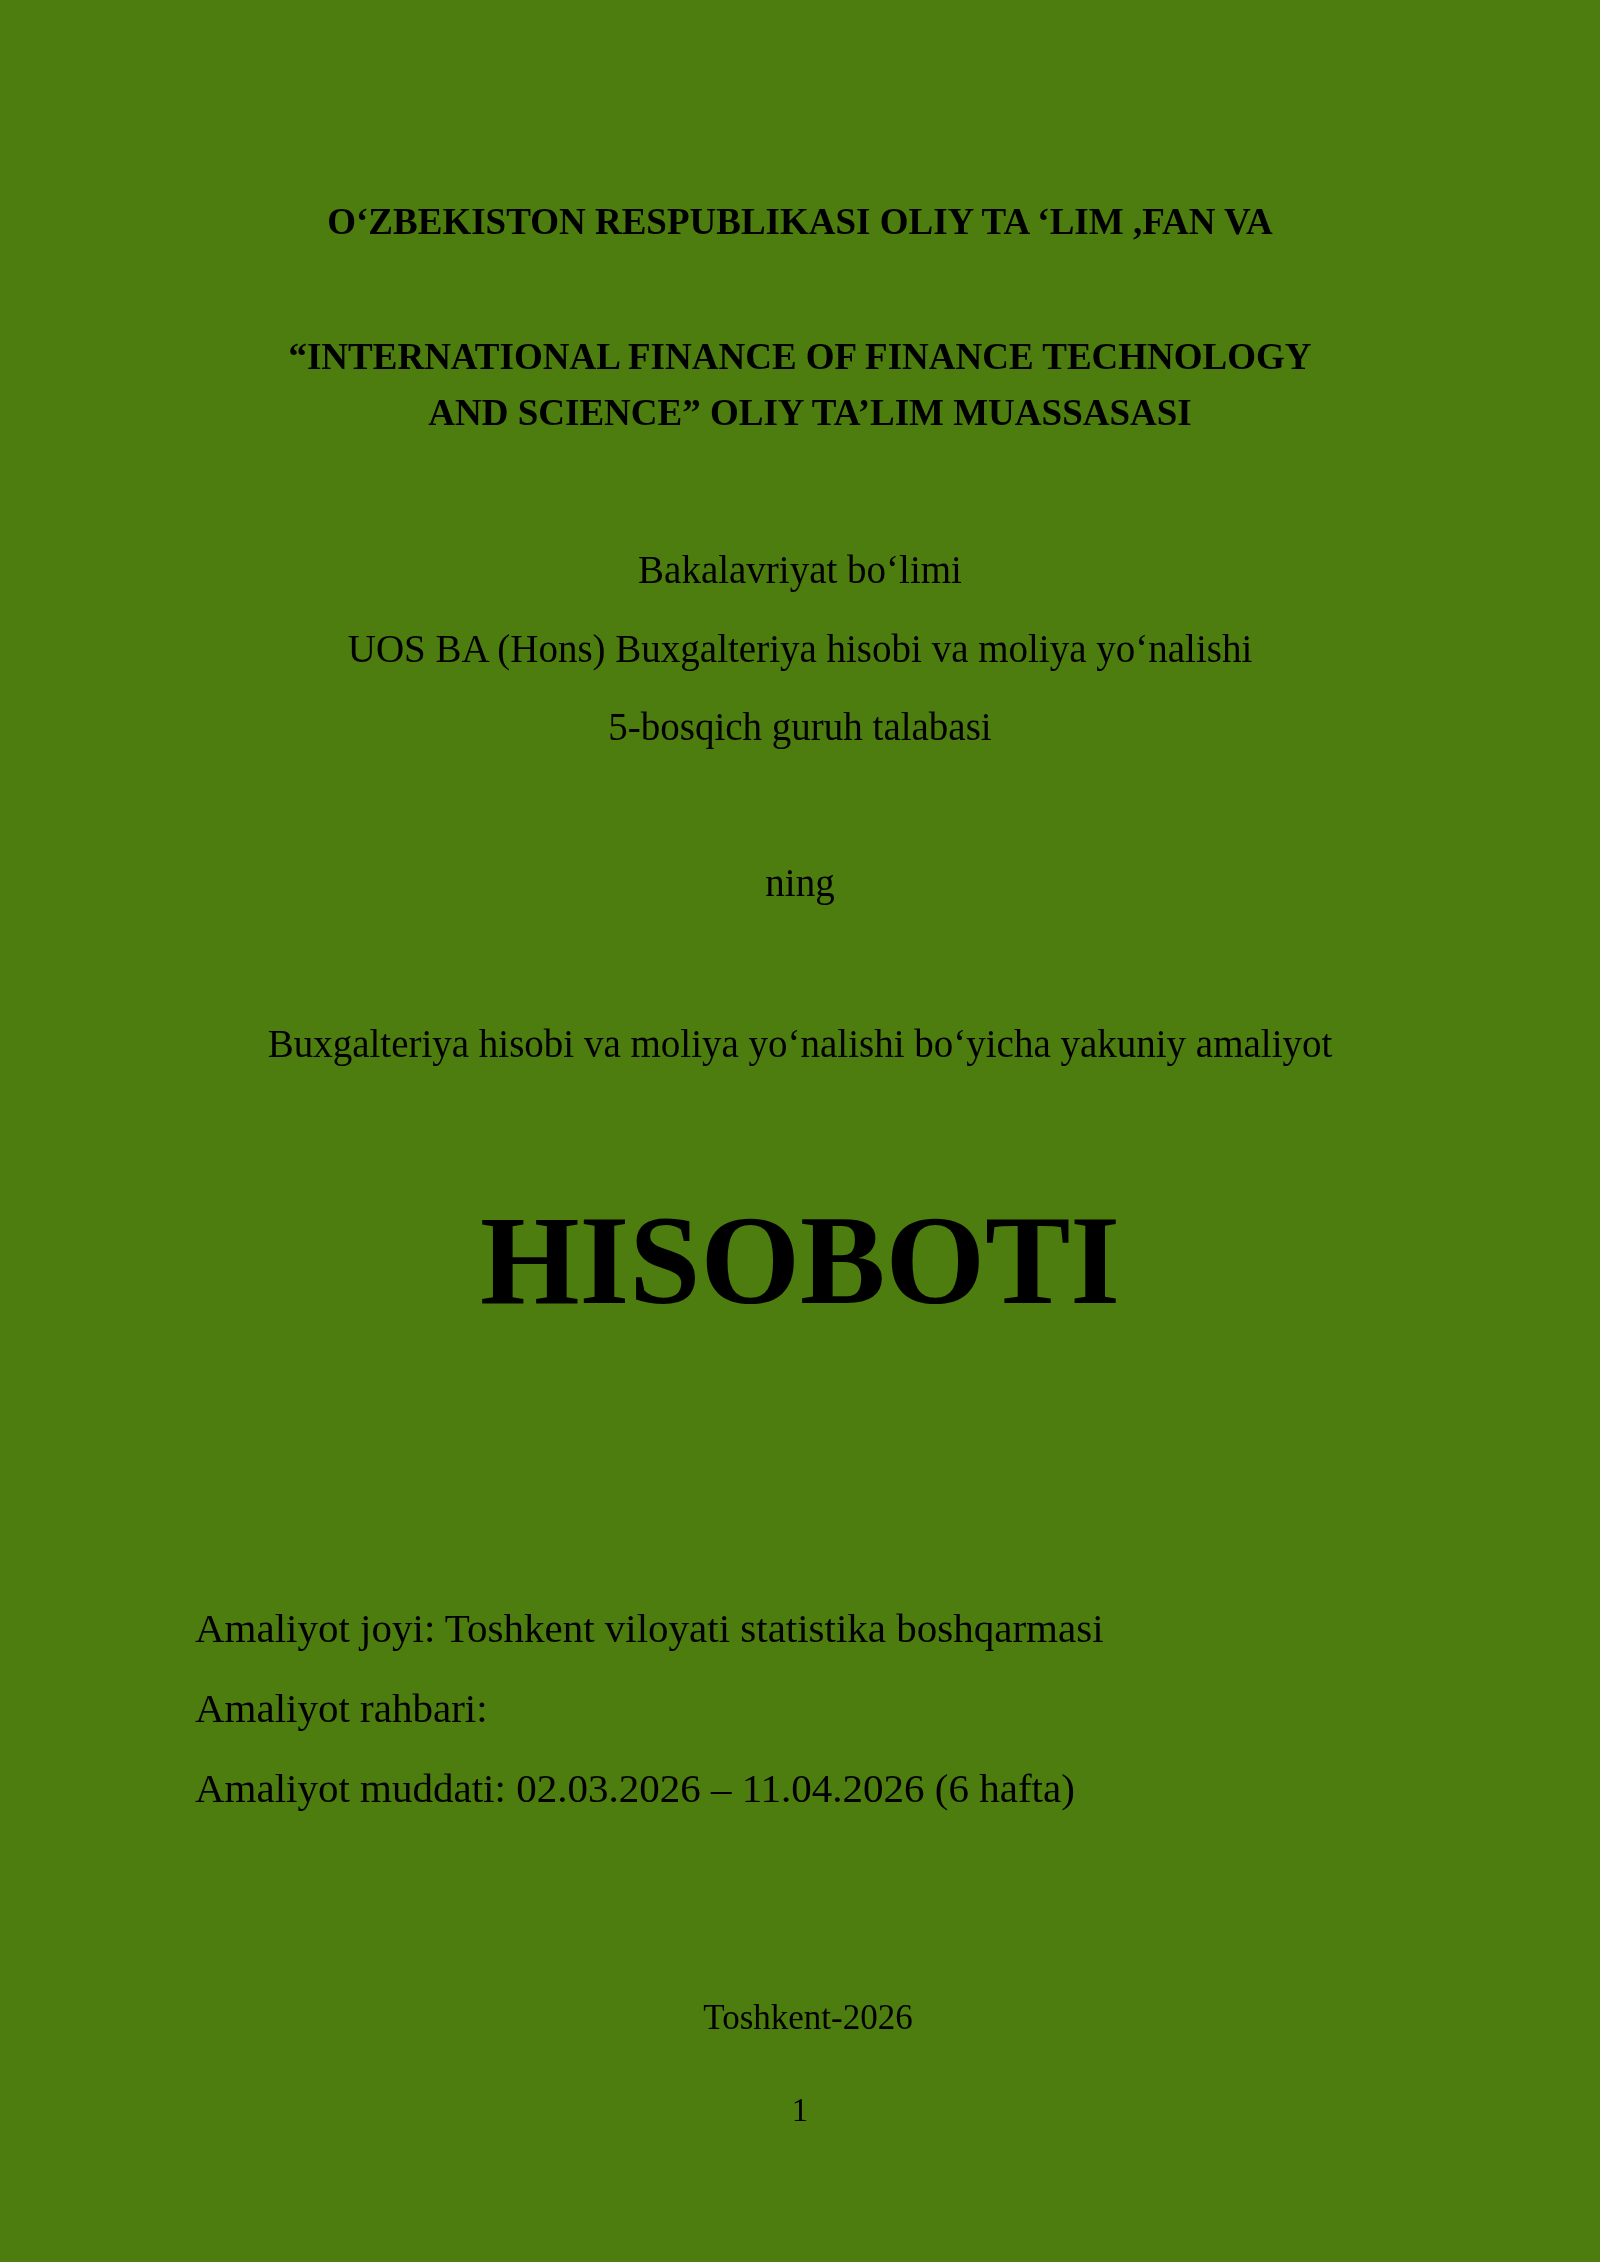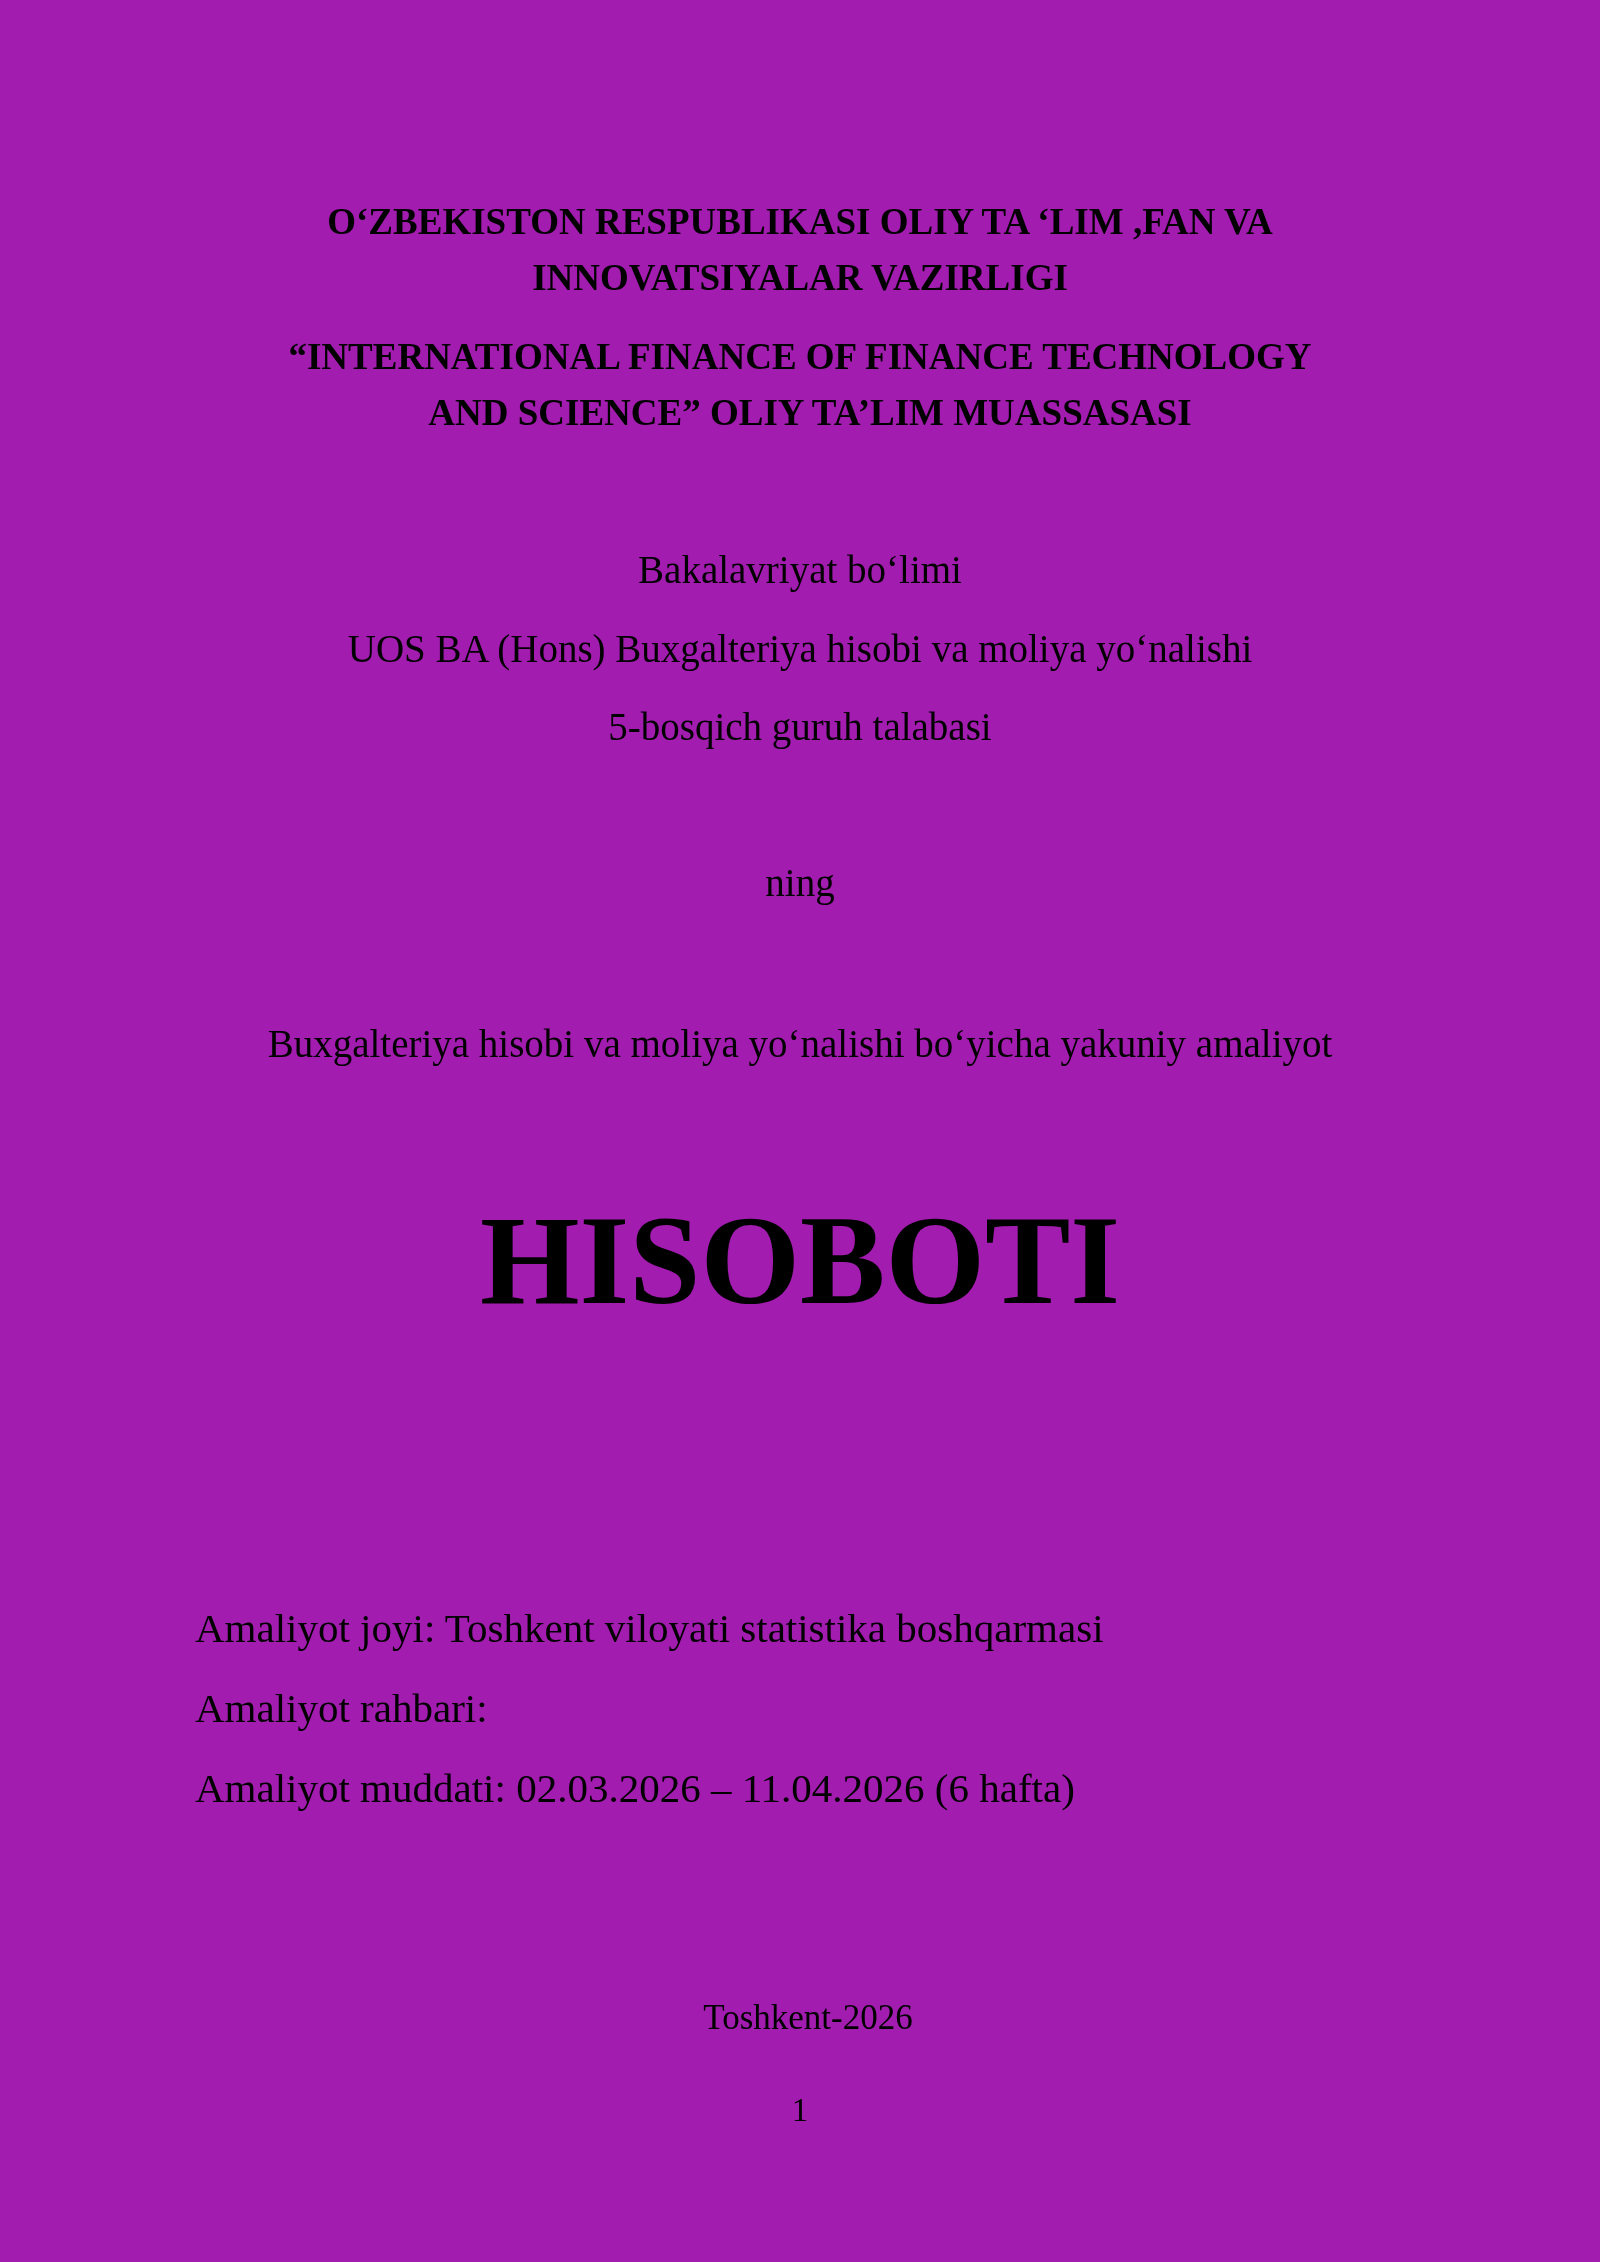--- a/index.html
+++ b/index.html
@@ -13,21 +13,21 @@
       position: relative;
       overflow: hidden;
       font-family: "Liberation Serif", "DejaVu Serif", serif;
       color: #000000;
     }
     .page {
       position: absolute;
       left: 0; top: 0;
       width: 1600px;
       height: 2262px;
-      background: #a21caf;
+      background: #4d7c0f;
     }
     .line {
       position: absolute;
       left: 0;
       width: 1600px;
       text-align: center;
       white-space: nowrap;
       line-height: 1;
     }
     .bold { font-weight: bold; }
@@ -44,21 +44,20 @@
     }
     .city-line { font-size: 35px; margin-left: 8px; }
     .page-num { font-size: 33px; }
   </style>
 </head>
 <body>
 
 <div class="page">
 
   <div class="line bold header-line" style="top:203px;">O‘ZBEKISTON RESPUBLIKASI OLIY TA ‘LIM ,FAN VA</div>
-  <div class="line bold header-line" style="top:259px;">INNOVATSIYALAR VAZIRLIGI</div>
 
   <div class="line bold header-line" style="top:338px;">“INTERNATIONAL FINANCE OF FINANCE TECHNOLOGY</div>
   <div class="line bold header-line" style="top:394px;padding-left:10px;">AND SCIENCE” OLIY TA’LIM MUASSASASI</div>
 
   <div class="line body-line" style="top:550px;">Bakalavriyat bo‘limi</div>
   <div class="line body-line" style="top:629px;">UOS BA (Hons) Buxgalteriya hisobi va moliya yo‘nalishi</div>
   <div class="line body-line" style="top:707px;">5-bosqich  guruh talabasi</div>
 
   <div class="line body-line" style="top:863px;">ning</div>
 

